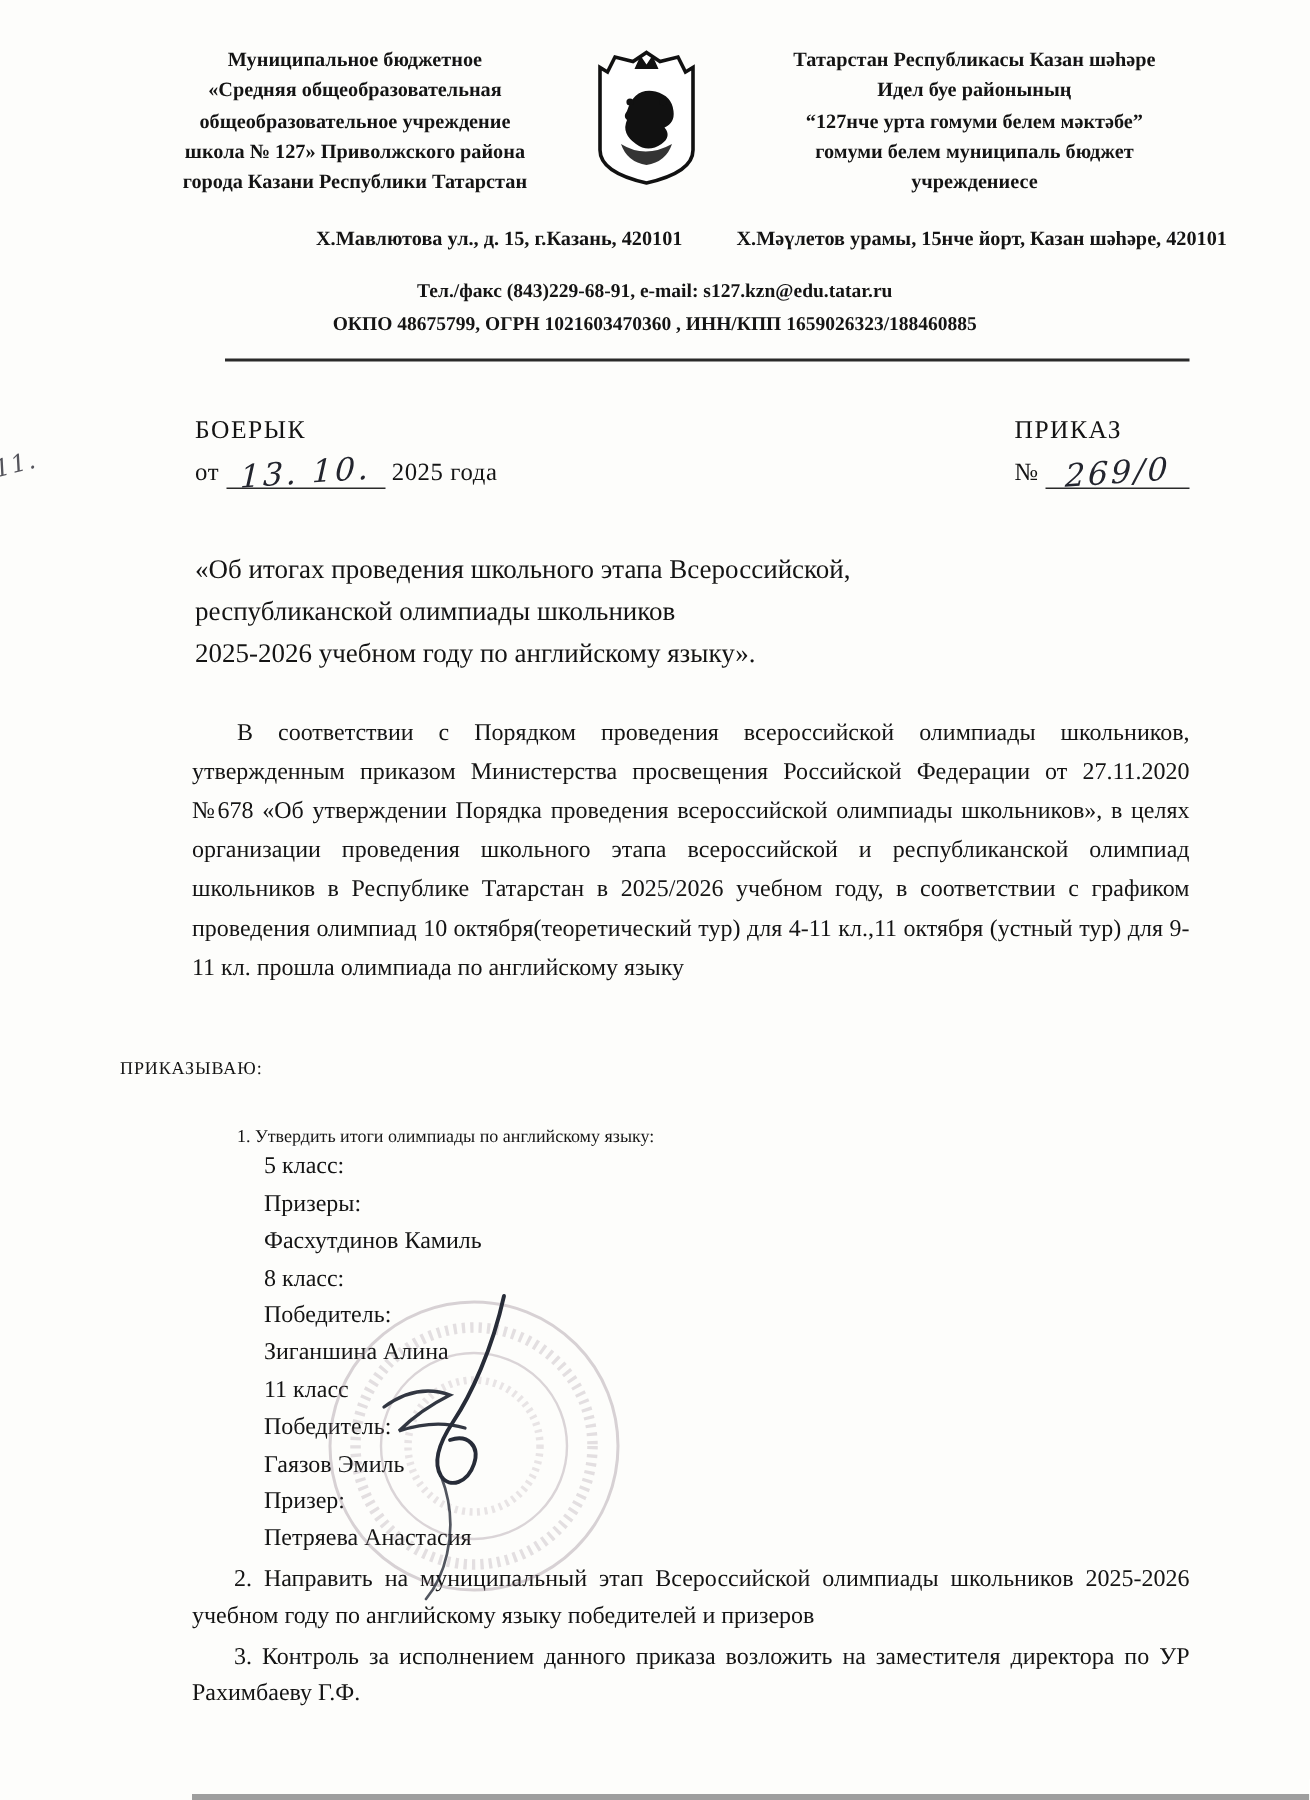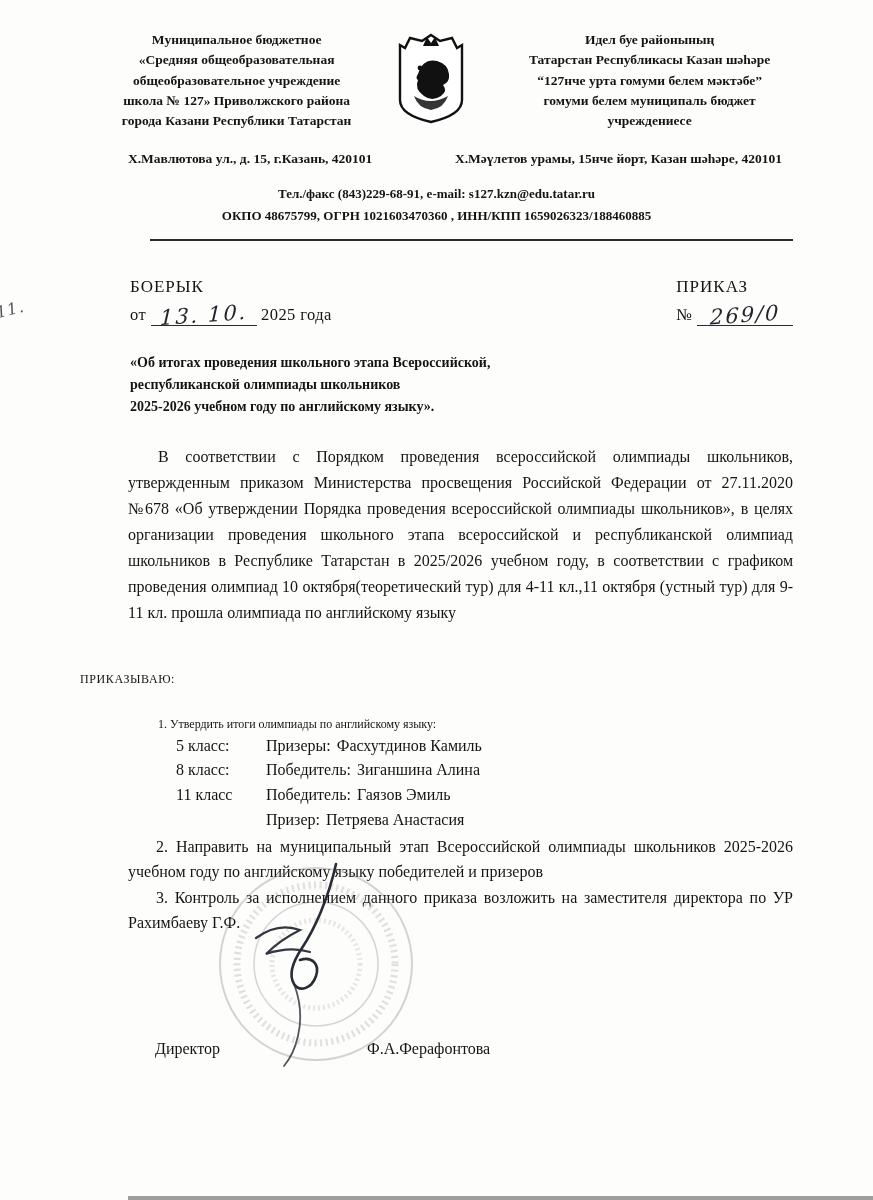--- a/index.html
+++ b/index.html
@@ -7,44 +7,44 @@
     position:relative;width:873px;height:1200px;overflow:hidden;
     background:#fdfdfb;color:#141414;
     font-family:"Liberation Serif", serif;
   }
   
   .header-row{display:flex;align-items:flex-start;padding:30px 55px 0 92px;}
   .org{font-weight:bold;font-size:13.5px;line-height:1.5;text-align:center;}
   .org-left{width:292px;}
   .org-right{width:340px;}
   .emblem-box{width:72px;margin:2px 14px 0 14px;flex:none;display:flex;justify-content:center;}
-  .addr-row{display:flex;padding:20px 55px 0 128px;font-weight:bold;font-size:13.5px;}
+  .addr-row{display:flex;padding:20px 55px 0 128px;font-weight:bold;font-size:13.5px;text-align:right;}
   .addr-left{width:327px;}
   .addr-right{flex:1;}
   .contact{margin-top:16px;text-align:center;font-weight:bold;font-size:13px;line-height:1.7;}
   .contact .email{}
   .divider{margin:12px 80px 0 150px;border-top:2px solid #2a2a2a;height:0;}
   
   .order-head{display:flex;justify-content:space-between;padding:36px 80px 0 130px;}
   .order-col{font-size:17px;letter-spacing:1px;}
   .order-title{margin-bottom:4px;}
   .fill-line{display:inline-block;border-bottom:1.6px solid #2a2a2a;min-width:106px;text-align:center;vertical-align:baseline;}
   .fill-line.num{min-width:96px;}
   .hand{
     font-family:"DejaVu Serif", serif;font-style:italic;
     display:inline-block;transform:rotate(-4deg) skewX(-6deg);
     font-size:21px;letter-spacing:2px;color:#23252e;position:relative;top:2px;
   }
   .date-line,.num-line{font-size:16.5px;letter-spacing:0.4px;}
   
-  .subject{margin:26px 120px 0 130px;font-weight:bold;font-size:14px;line-height:1.55;}
+  .subject{margin:40px 120px 0 130px;font-weight:normal;font-size:18px;line-height:1.55;}
   .body-par{margin:26px 80px 0 128px;font-size:16px;line-height:1.63;text-align:justify;text-indent:30px;}
   .command{margin:46px 0 0 80px;font-size:12px;letter-spacing:0.6px;}
   .item-first{margin:28px 80px 0 158px;font-size:12px;line-height:1.55;}
-  .result-row{display:flex;margin-left:176px;font-size:16px;line-height:1.55;}
+  .result-row{display:flex;margin-left:176px;font-size:16px;line-height:1.55;flex-direction:column;}
   .result-grade{width:90px;flex:none;}
   .result-label{margin-right:6px;}
   .par-item{margin:2px 80px 0 128px;font-size:16px;line-height:1.55;text-align:justify;text-indent:28px;}
   
   .sign-row{display:flex;margin:104px 0 0 155px;font-size:16px;position:relative;z-index:2;}
   .sign-role{width:212px;flex:none;}
   .stamp-layer{position:absolute;left:198px;top:852px;width:266px;height:240px;z-index:1;pointer-events:none;}
   .margin-note{
     position:absolute;left:-4px;top:300px;z-index:3;
     font-family:"DejaVu Serif", serif;font-style:italic;font-size:16px;color:#55555c;
@@ -71,22 +71,22 @@
       <svg width="70" height="92" viewBox="0 0 70 92">
         <path d="M35 3 L44 9 L56 6 L61 16 L66 13 L66 68 Q66 83 35 90 Q4 83 4 68 L4 13 L9 16 L14 6 L26 9 Z" fill="#ffffff" stroke="#111" stroke-width="2.4"></path>
         <path d="M27 14 l4 -9 l4 6 l4 -6 l4 9 z" fill="#111"></path>
         <path d="M22 42 q5 -16 19 -13 q11 3 12 13 q1 8 -6 11 q5 6 -2 11 q-9 6 -17 0 q-10 -7 -6 -16 q-3 -2 0 -6 z" fill="#111"></path>
         <path d="M18 64 q16 10 34 0 q-4 12 -17 14 q-13 -2 -17 -14 z" fill="#111" opacity="0.85"></path>
         <circle cx="24" cy="36" r="2.4" fill="#111"></circle>
         <circle cx="46" cy="36" r="2.4" fill="#111"></circle>
       </svg>
     </div>
     <div class="org org-right">
+      <div>Татарстан Республикасы Казан шәһәре</div>
       <div>Идел буе районының</div>
-      <div>Татарстан Республикасы Казан шәһәре</div>
       <div>“127нче урта гомуми белем мәктәбе”</div>
       <div>гомуми белем муниципаль бюджет</div>
       <div>учреждениесе</div>
     </div>
   </div>
 
   <div class="addr-row">
     <div class="addr-left">Х.Мавлютова ул., д. 15, г.Казань, 420101</div>
     <div class="addr-right">Х.Мәүлетов урамы, 15нче йорт, Казан шәһәре, 420101</div>
   </div>

